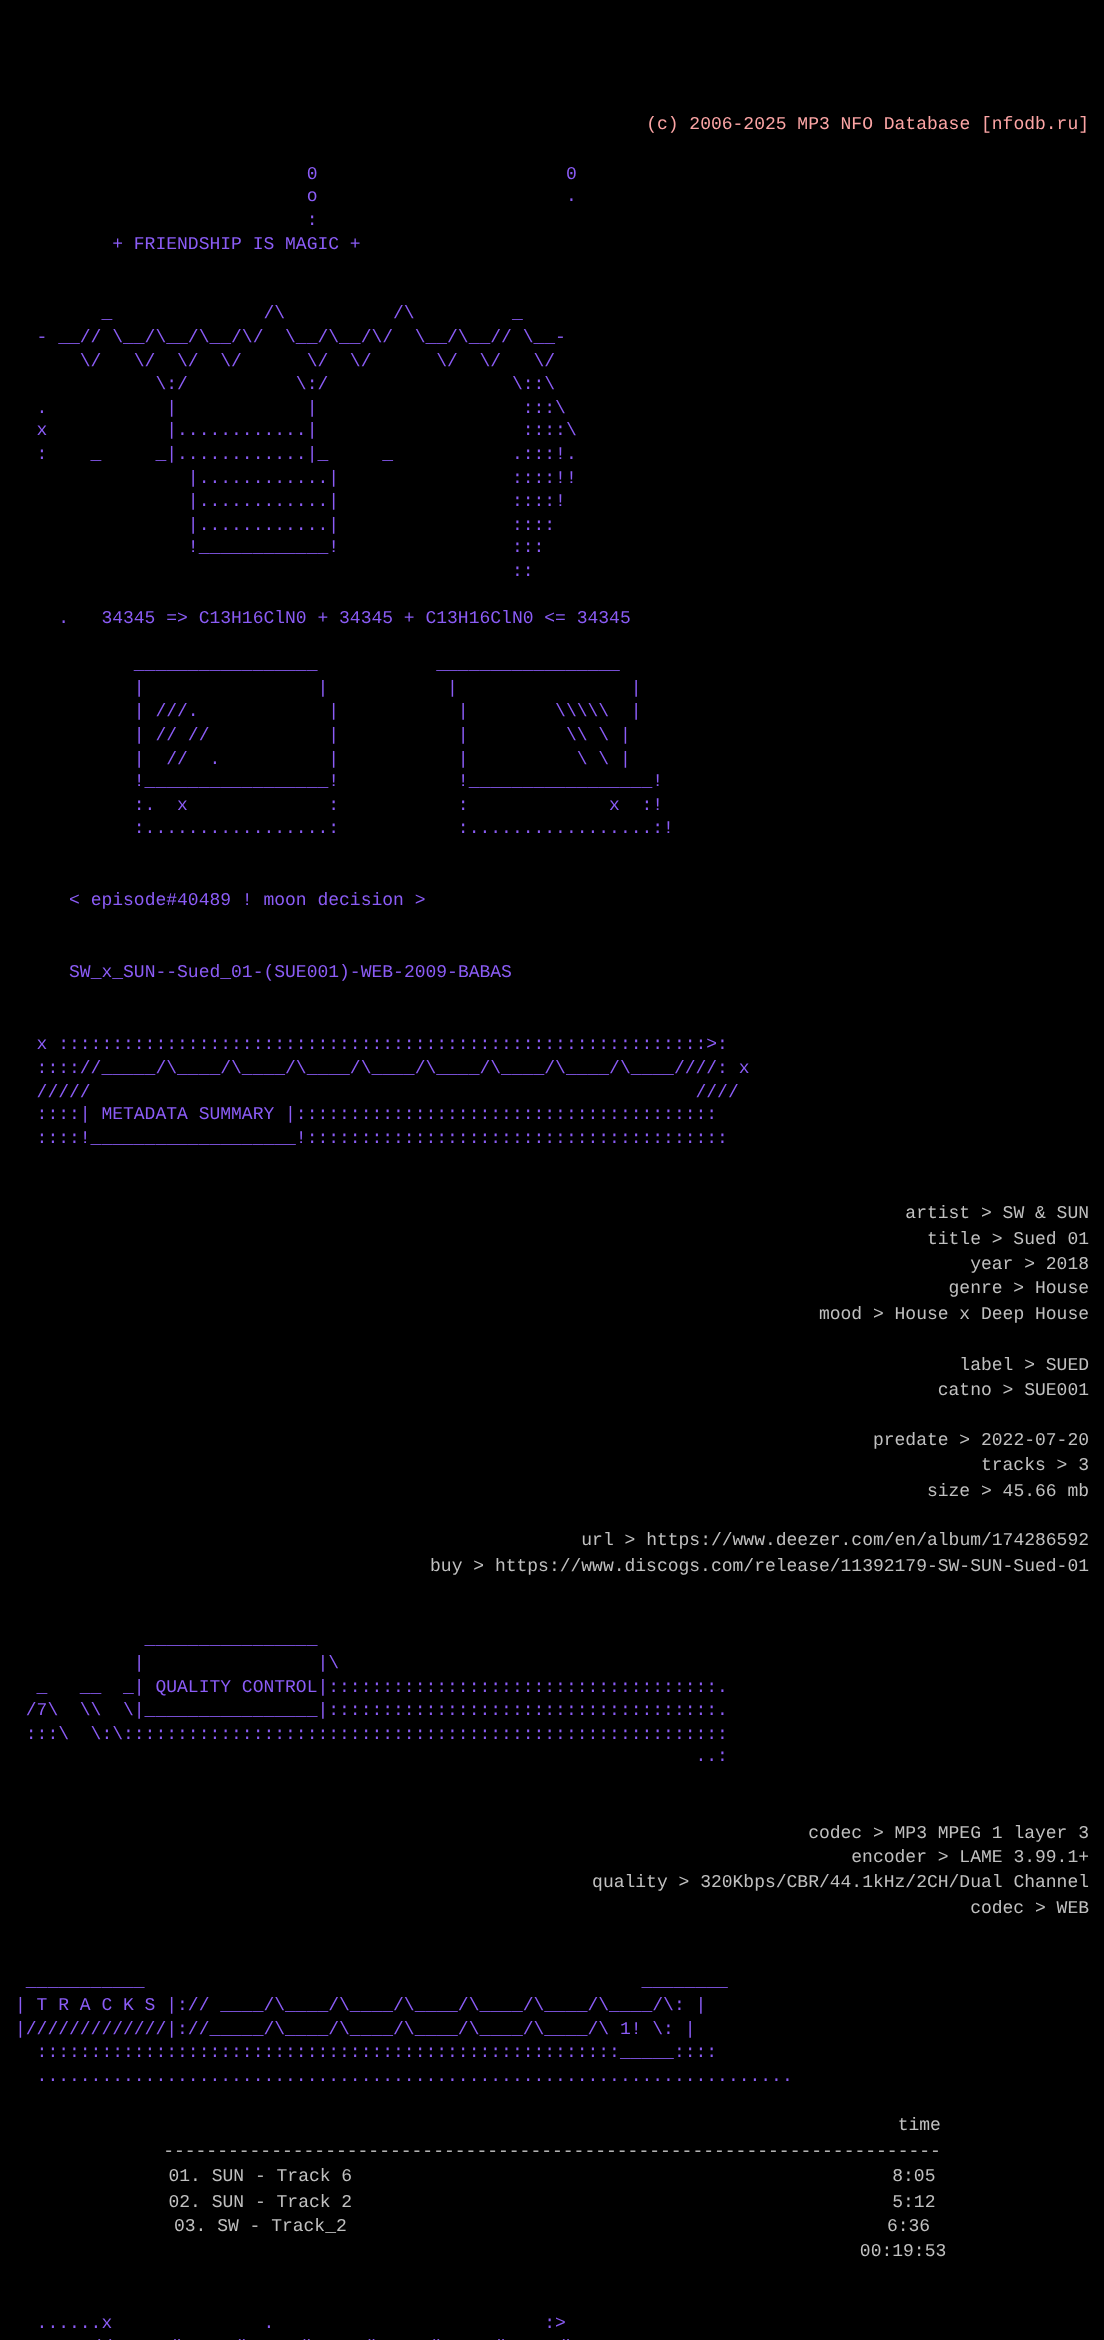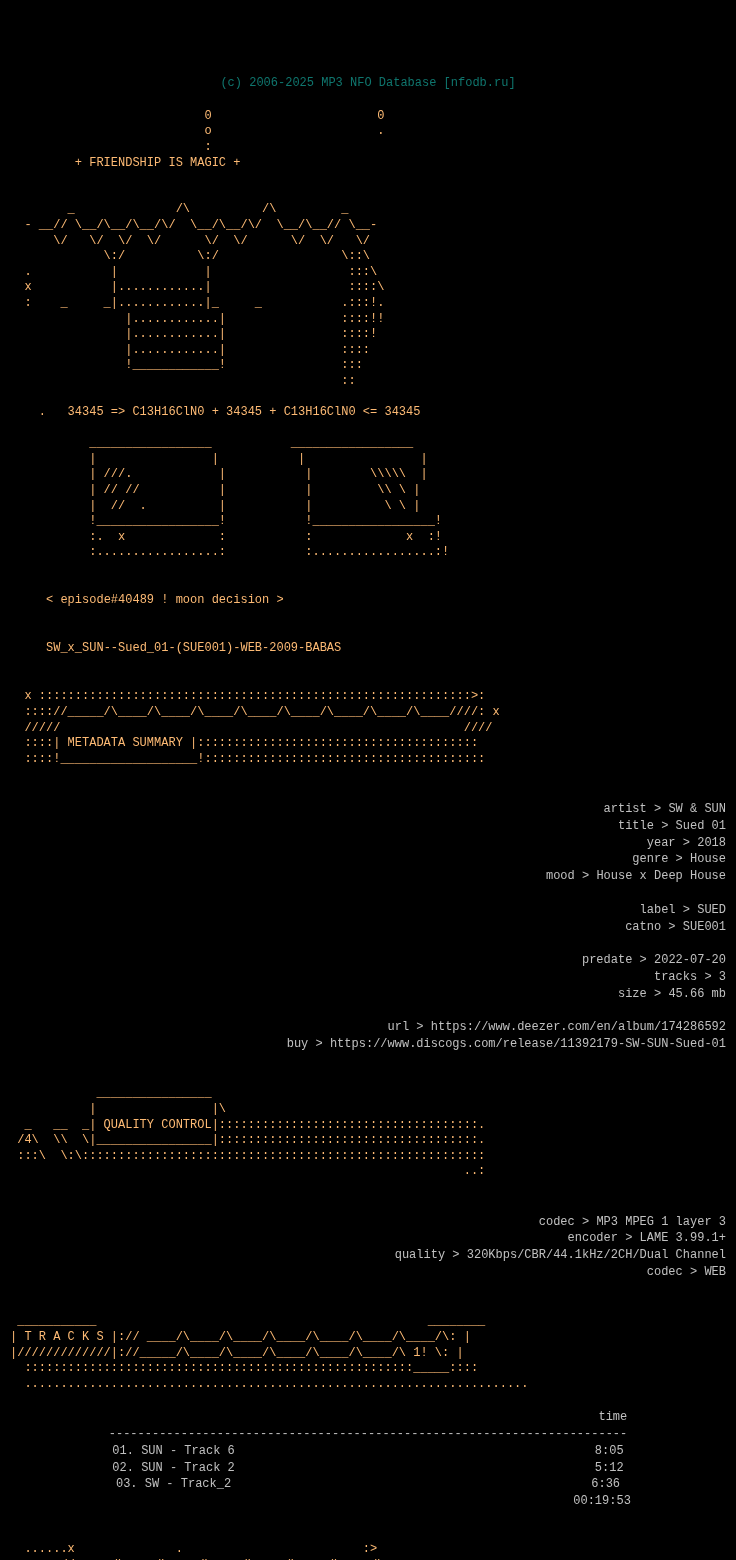--- a/index.html
+++ b/index.html
@@ -15,28 +15,28 @@
       font-size: 12px;
       line-height: 1.4;
       width: 736px;
       min-height: 1560px;
       padding: 8px 10px;
       white-space: pre;
       overflow-x: hidden;
     }
 
     .header-line {
-      color: #0f766e;
-      text-align: center;
+      color: #fca5a5;
+      text-align: right;
       display: block;
       white-space: pre;
     }
 
     .ascii-art {
-      color: #fdba74;
+      color: #8b5cf6;
       display: block;
       white-space: pre;
       line-height: 1.3;
     }
 
     .metadata-section {
       white-space: pre;
       display: block;
       text-align: right;
     }
@@ -109,21 +109,21 @@
      <span>tracks</span> &gt; <span>3</span>
        <span>size</span> &gt; <span>45.66 mb</span>
 
         <span>url</span> &gt; <span>https://www.deezer.com/en/album/174286592</span>
         <span>buy</span> &gt; <span>https://www.discogs.com/release/11392179-SW-SUN-Sued-01</span>
 
 </span>
 <span class="ascii-art">            ________________
            |                |\
   _   __  _| QUALITY CONTROL|::::::::::::::::::::::::::::::::::::.
- /4\  \\  \|________________|::::::::::::::::::::::::::::::::::::.
+ /7\  \\  \|________________|::::::::::::::::::::::::::::::::::::.
  :::\  \:\::::::::::::::::::::::::::::::::::::::::::::::::::::::::
                                                                ..:</span>
 <span class="metadata-section">
         <span>codec</span> &gt; <span>MP3 MPEG 1 layer 3</span>
      <span>encoder</span> &gt; <span>LAME 3.99.1+</span>
      <span>quality</span> &gt; <span>320Kbps/CBR/44.1kHz/2CH/Dual Channel</span>
       <span>codec</span> &gt; <span>WEB</span>
 
 </span>
 <span class="ascii-art"> ___________                                              ________

